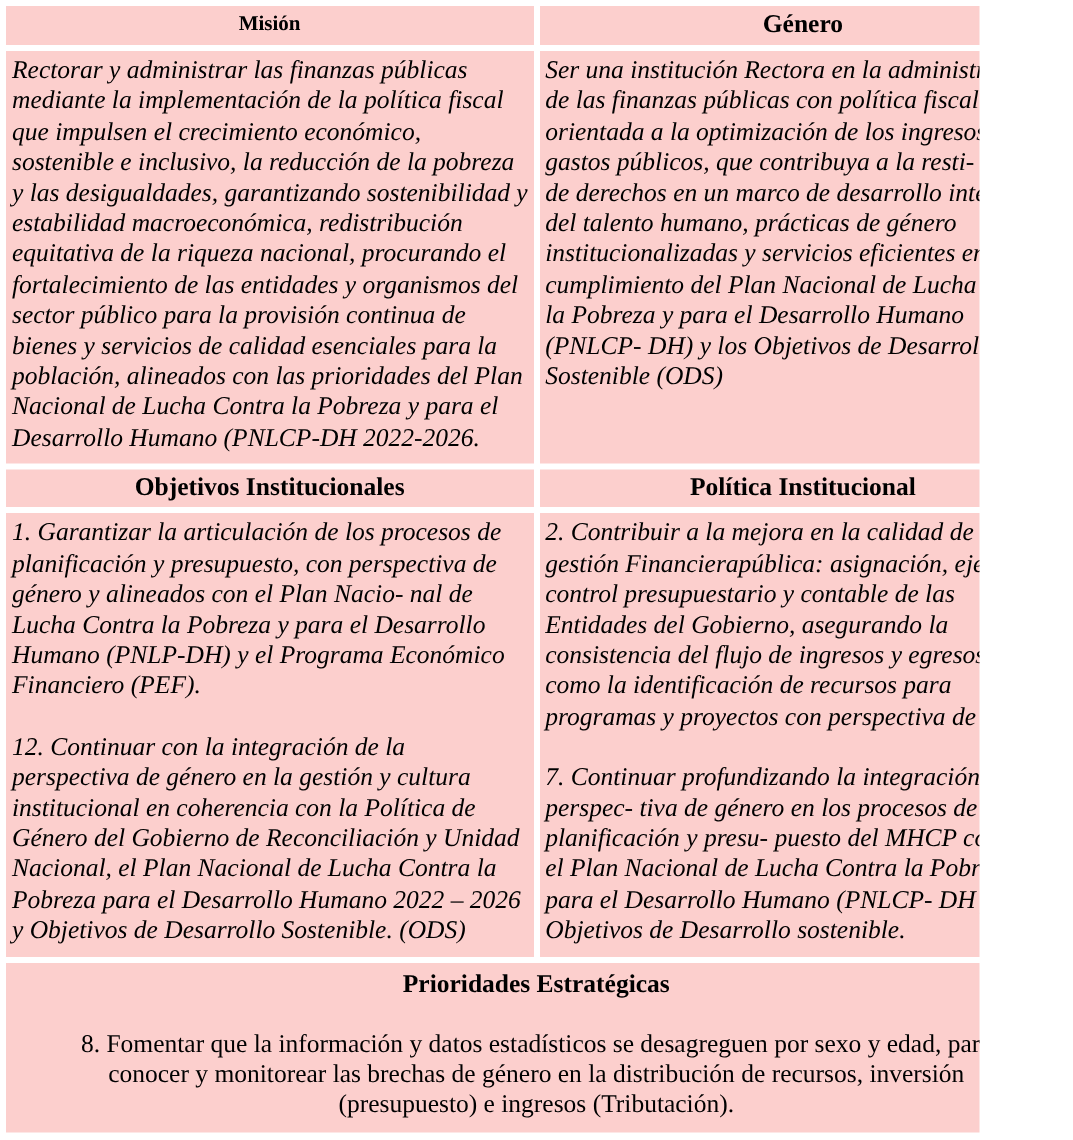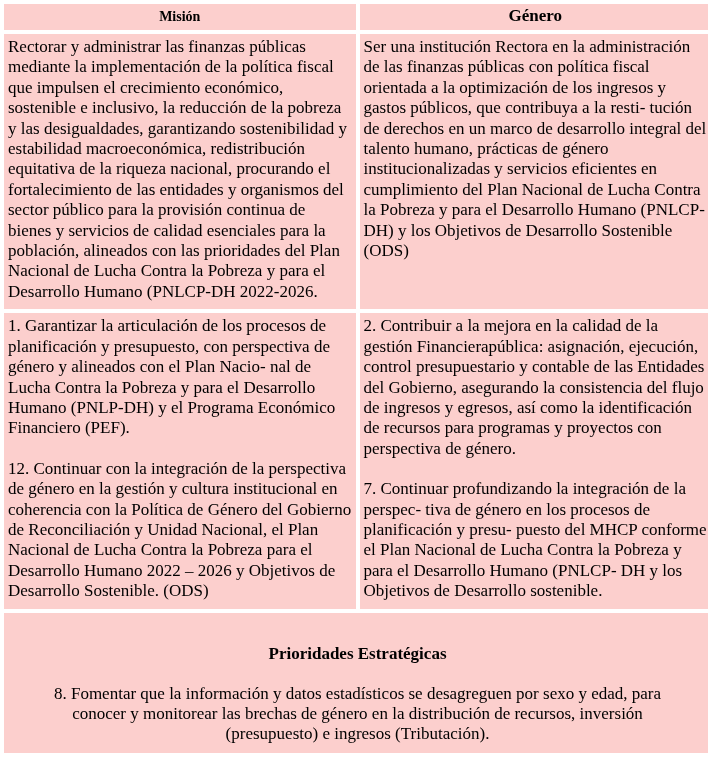--- a/index.html
+++ b/index.html
@@ -1,21 +1,21 @@
 <!DOCTYPE html>
 <html><head>
 <meta charset="utf-8">
 <style>
   html, body {
     margin: 0;
     padding: 0;
     background: #ffffff;
   }
   .doc {
-    width: 708px;
+    width: 653px;
     height: 760px;
     overflow: hidden;
     background: #ffffff;
     color: #000000;
     font-family: "Liberation Serif", "DejaVu Serif", serif;
   }
   table.inst-table {
     width: 715px;
     border-collapse: separate;
     border-spacing: 4px;
@@ -38,34 +38,34 @@
     line-height: 21px;
   }
   .inst-table td.body-cell {
     font-size: 17px;
     line-height: 20.4px;
     padding: 3px 3px 7px 4px;
     text-align: left;
   }
   .inst-table td.body-cell p {
     margin: 0 0 20px 0;
+    font-style: italic;
   }
   .inst-table td.body-cell p:last-child {
     margin-bottom: 0;
   }
   .inst-table td.span-cell {
     text-align: center;
     padding: 3px 0 8px 0;
   }
   .span-cell .span-head {
     font-weight: bold;
     font-size: 17px;
     line-height: 21px;
     text-align: center;
-    margin-top: 27px;
   }
   .span-cell .span-para {
     margin: 20px 28px 0 28px;
     font-size: 17px;
     line-height: 20.4px;
     text-align: center;
   }
 </style>
 </head>
 <body>
@@ -79,20 +79,24 @@
     </tr>
     <tr>
       <td class="body-cell">
         <p>Rectorar y administrar las finanzas públicas mediante la implementación de la política fiscal que impulsen el crecimiento económico, sostenible e inclusivo, la reducción de la pobreza y las desigualdades, garantizando sostenibilidad y estabilidad macroeconómica, redistribución equitativa de la riqueza nacional, procurando el fortalecimiento de las entidades y organismos del sector público para la provisión continua de bienes y servicios de calidad esenciales para la población, alineados con las prioridades del Plan Nacional de Lucha Contra la Pobreza y para el Desarrollo Humano (PNLCP-DH 2022-2026.</p>
       </td>
       <td class="body-cell">
         <p>Ser una institución Rectora en la administración de las finanzas públicas con política fiscal orientada a la optimización de los ingresos y gastos públicos, que contribuya a la resti- tución de derechos en un marco de desarrollo integral del talento humano, prácticas de género institucionalizadas y servicios eficientes en cumplimiento del Plan Nacional de Lucha Contra la Pobreza y para el Desarrollo Humano (PNLCP- DH) y los Objetivos de Desarrollo Sostenible (ODS)</p>
       </td>
     </tr>
     <tr>
+      <th>Objetivos Institucionales</th>
+      <th>Política Institucional</th>
+    </tr>
+    <tr>
       <td class="body-cell">
         <p>1. Garantizar la articulación de los procesos de planificación y presupuesto, con perspectiva de género y alineados con el Plan Nacio- nal de Lucha Contra la Pobreza y para el Desarrollo Humano (PNLP-DH) y el Programa Económico Financiero (PEF).</p>
         <p>12. Continuar con la integración de la perspectiva de género en la gestión y cultura institucional en coherencia con la Política de Género del Gobierno de Reconciliación y Unidad Nacional, el Plan Nacional de Lucha Contra la Pobreza para el Desarrollo Humano 2022 – 2026 y Objetivos de Desarrollo Sostenible. (ODS)</p>
       </td>
       <td class="body-cell">
         <p>2. Contribuir a la mejora en la calidad de la gestión Financierapública: asignación, ejecución, control presupuestario y contable de las Entidades del Gobierno, asegurando la consistencia del flujo de ingresos y egresos, así como la identificación de recursos para programas y proyectos con perspectiva de género.</p>
         <p>7. Continuar profundizando la integración de la perspec- tiva de género en los procesos de planificación y presu- puesto del MHCP conforme el Plan Nacional de Lucha Contra la Pobreza y para el Desarrollo Humano (PNLCP- DH y los Objetivos de Desarrollo sostenible.</p>
       </td>
     </tr>
     <tr>

